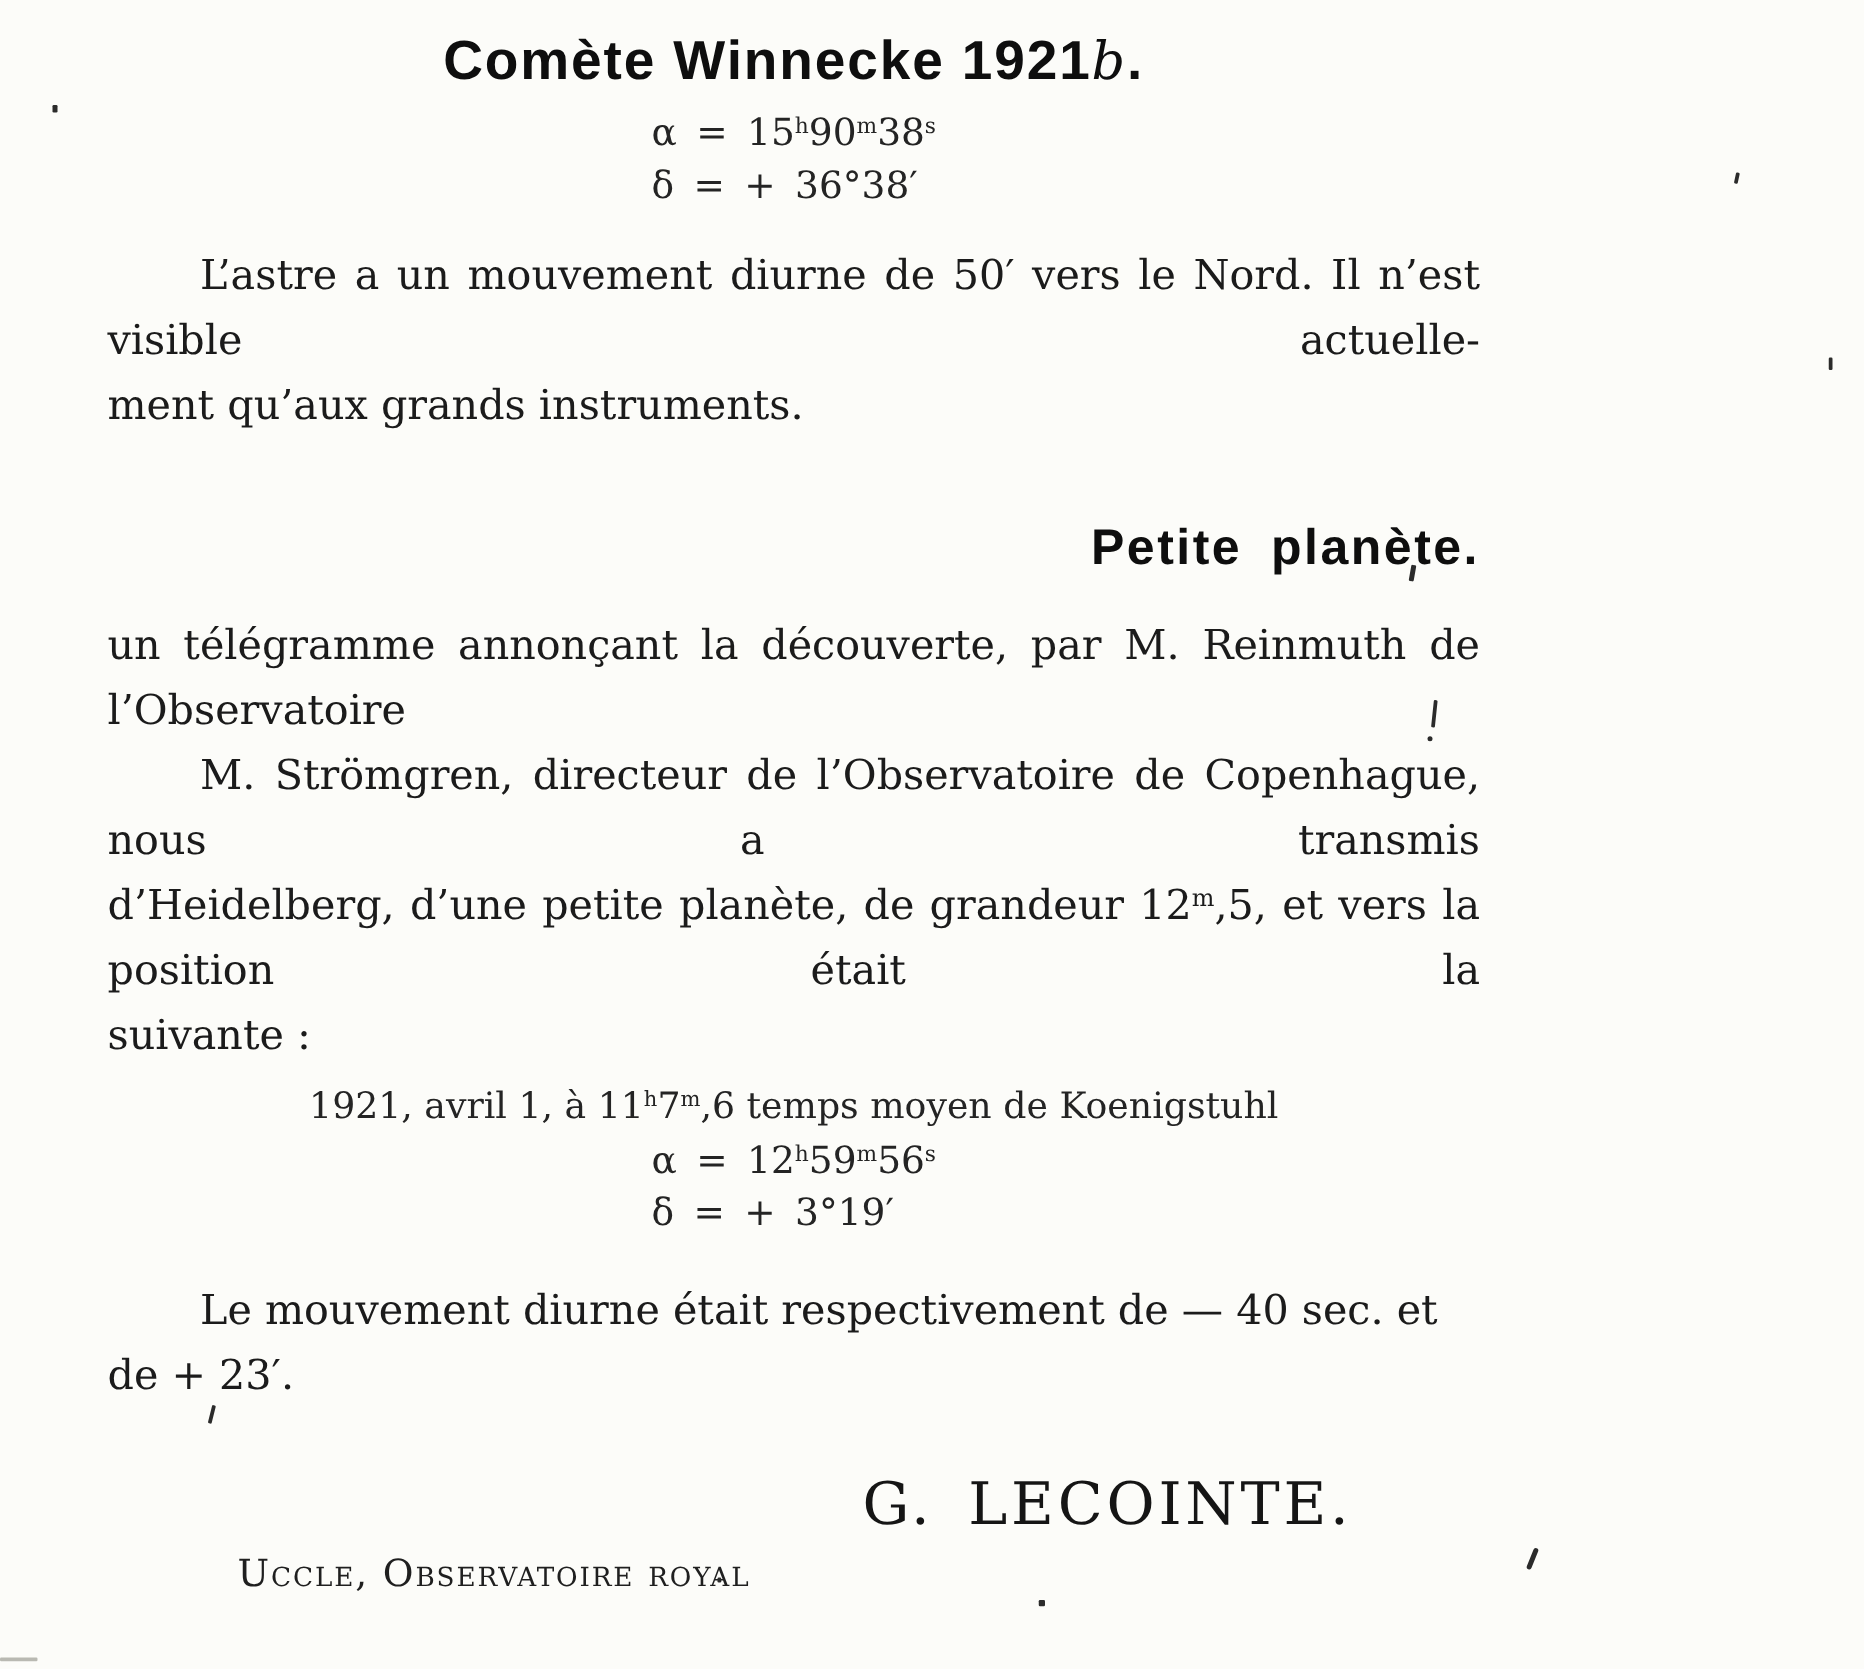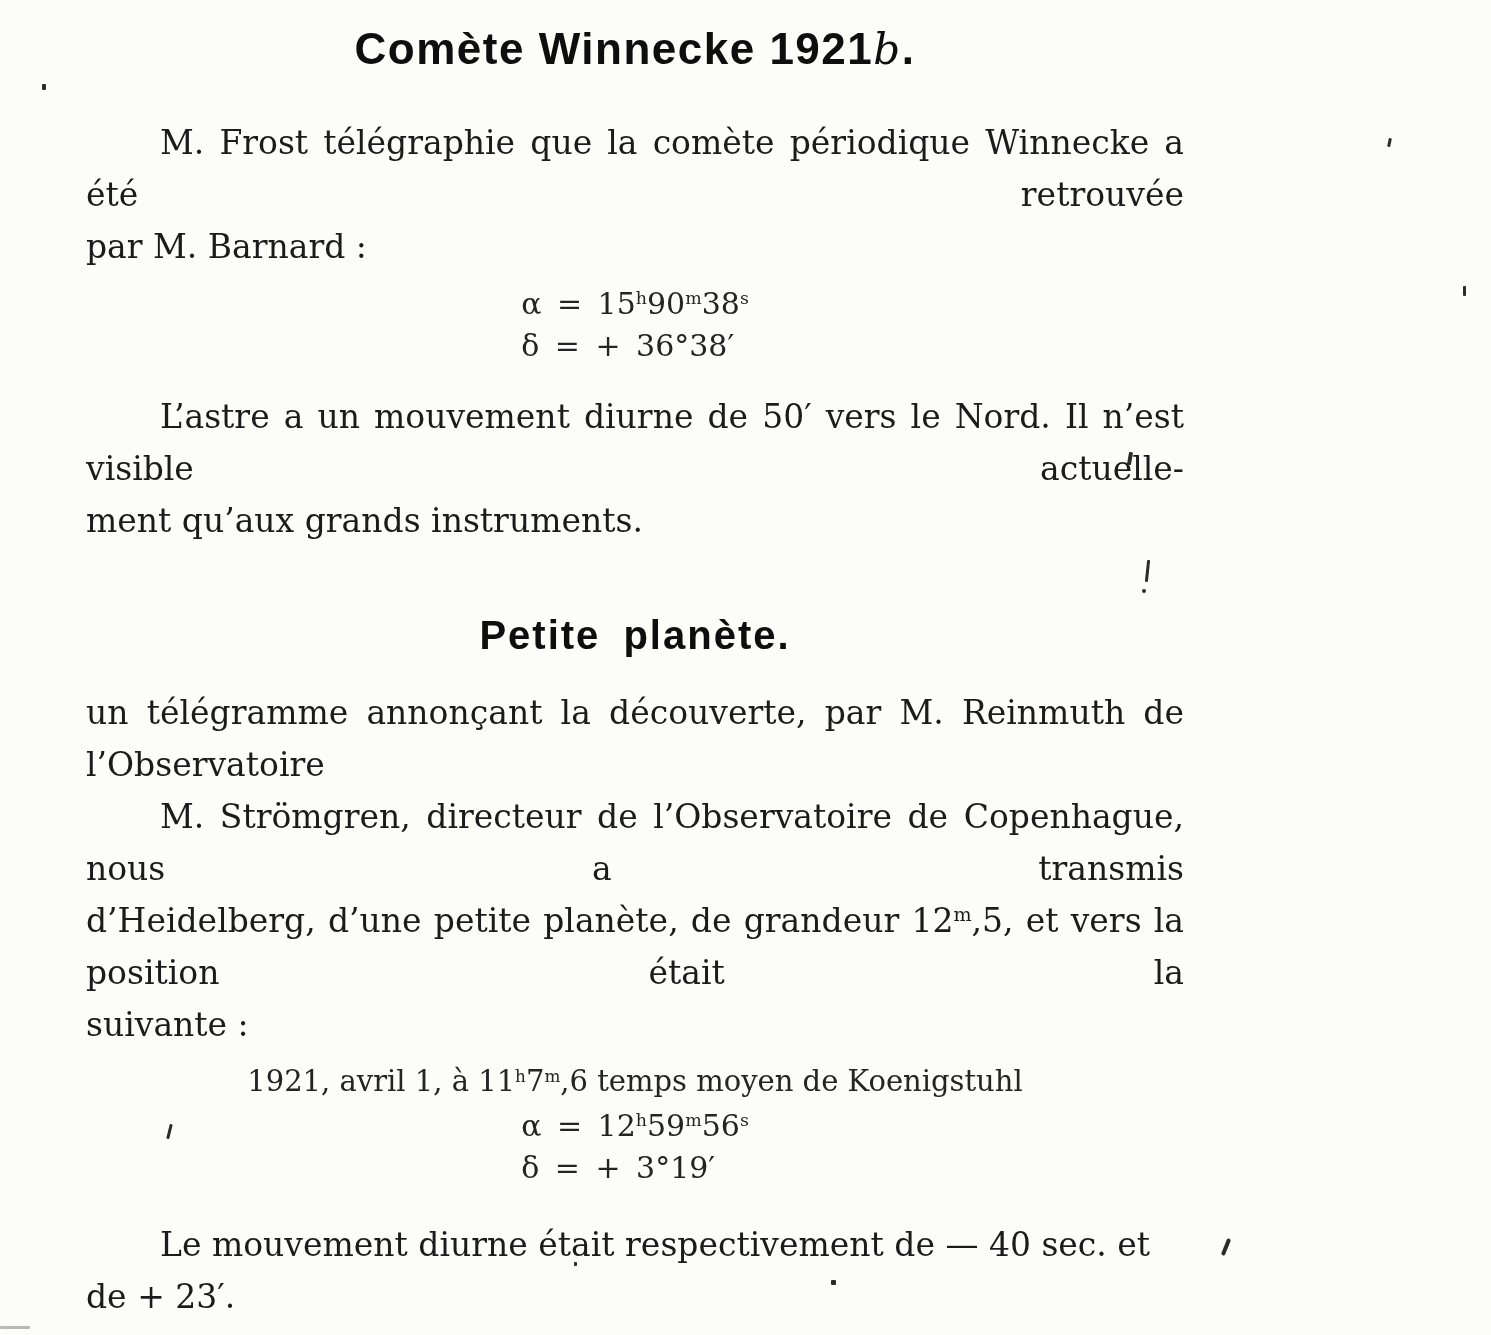--- a/index.html
+++ b/index.html
@@ -34,21 +34,21 @@
     font-weight: 400;
     font-size: 42px;
   }
   .h2 {
     font-family: "Liberation Sans", "DejaVu Sans", sans-serif;
     font-weight: 700;
     font-size: 40px;
     line-height: 52px;
     letter-spacing: 2px;
     word-spacing: 10px;
-    text-align: center;
+    text-align: right;
     color: #0e0e0e;
     margin: 62px 0 0 0;
   }
   .body-text {
     font-size: 33px;
     line-height: 52px;
     margin: 0;
     color: #1b1b1b;
   }
   .line { display: block; }
@@ -108,24 +108,20 @@
     border-radius: 1px;
   }
 </style>
 </head>
 <body>
 
 <div class="page">
 
   <h1 class="h1"><span>Comète Winnecke 1921</span><span class="var">b</span><span>.</span></h1>
 
-  <p class="body-text p1">
-    <span class="line j indent">M. Frost télégraphie que la comète périodique Winnecke a été retrouvée</span>
-    <span class="line">par M. Barnard :</span>
-  </p>
 
   <div class="obs">
     <div class="coords">
       <div><span>α = 15</span><sup>h</sup><span>90</span><sup>m</sup><span>38</span><sup>s</sup></div>
       <div>δ = + 36°38′</div>
     </div>
   </div>
 
   <p class="body-text p2">
     <span class="line j indent">L’astre a un mouvement diurne de 50′ vers le Nord. Il n’est visible actuelle-</span>

